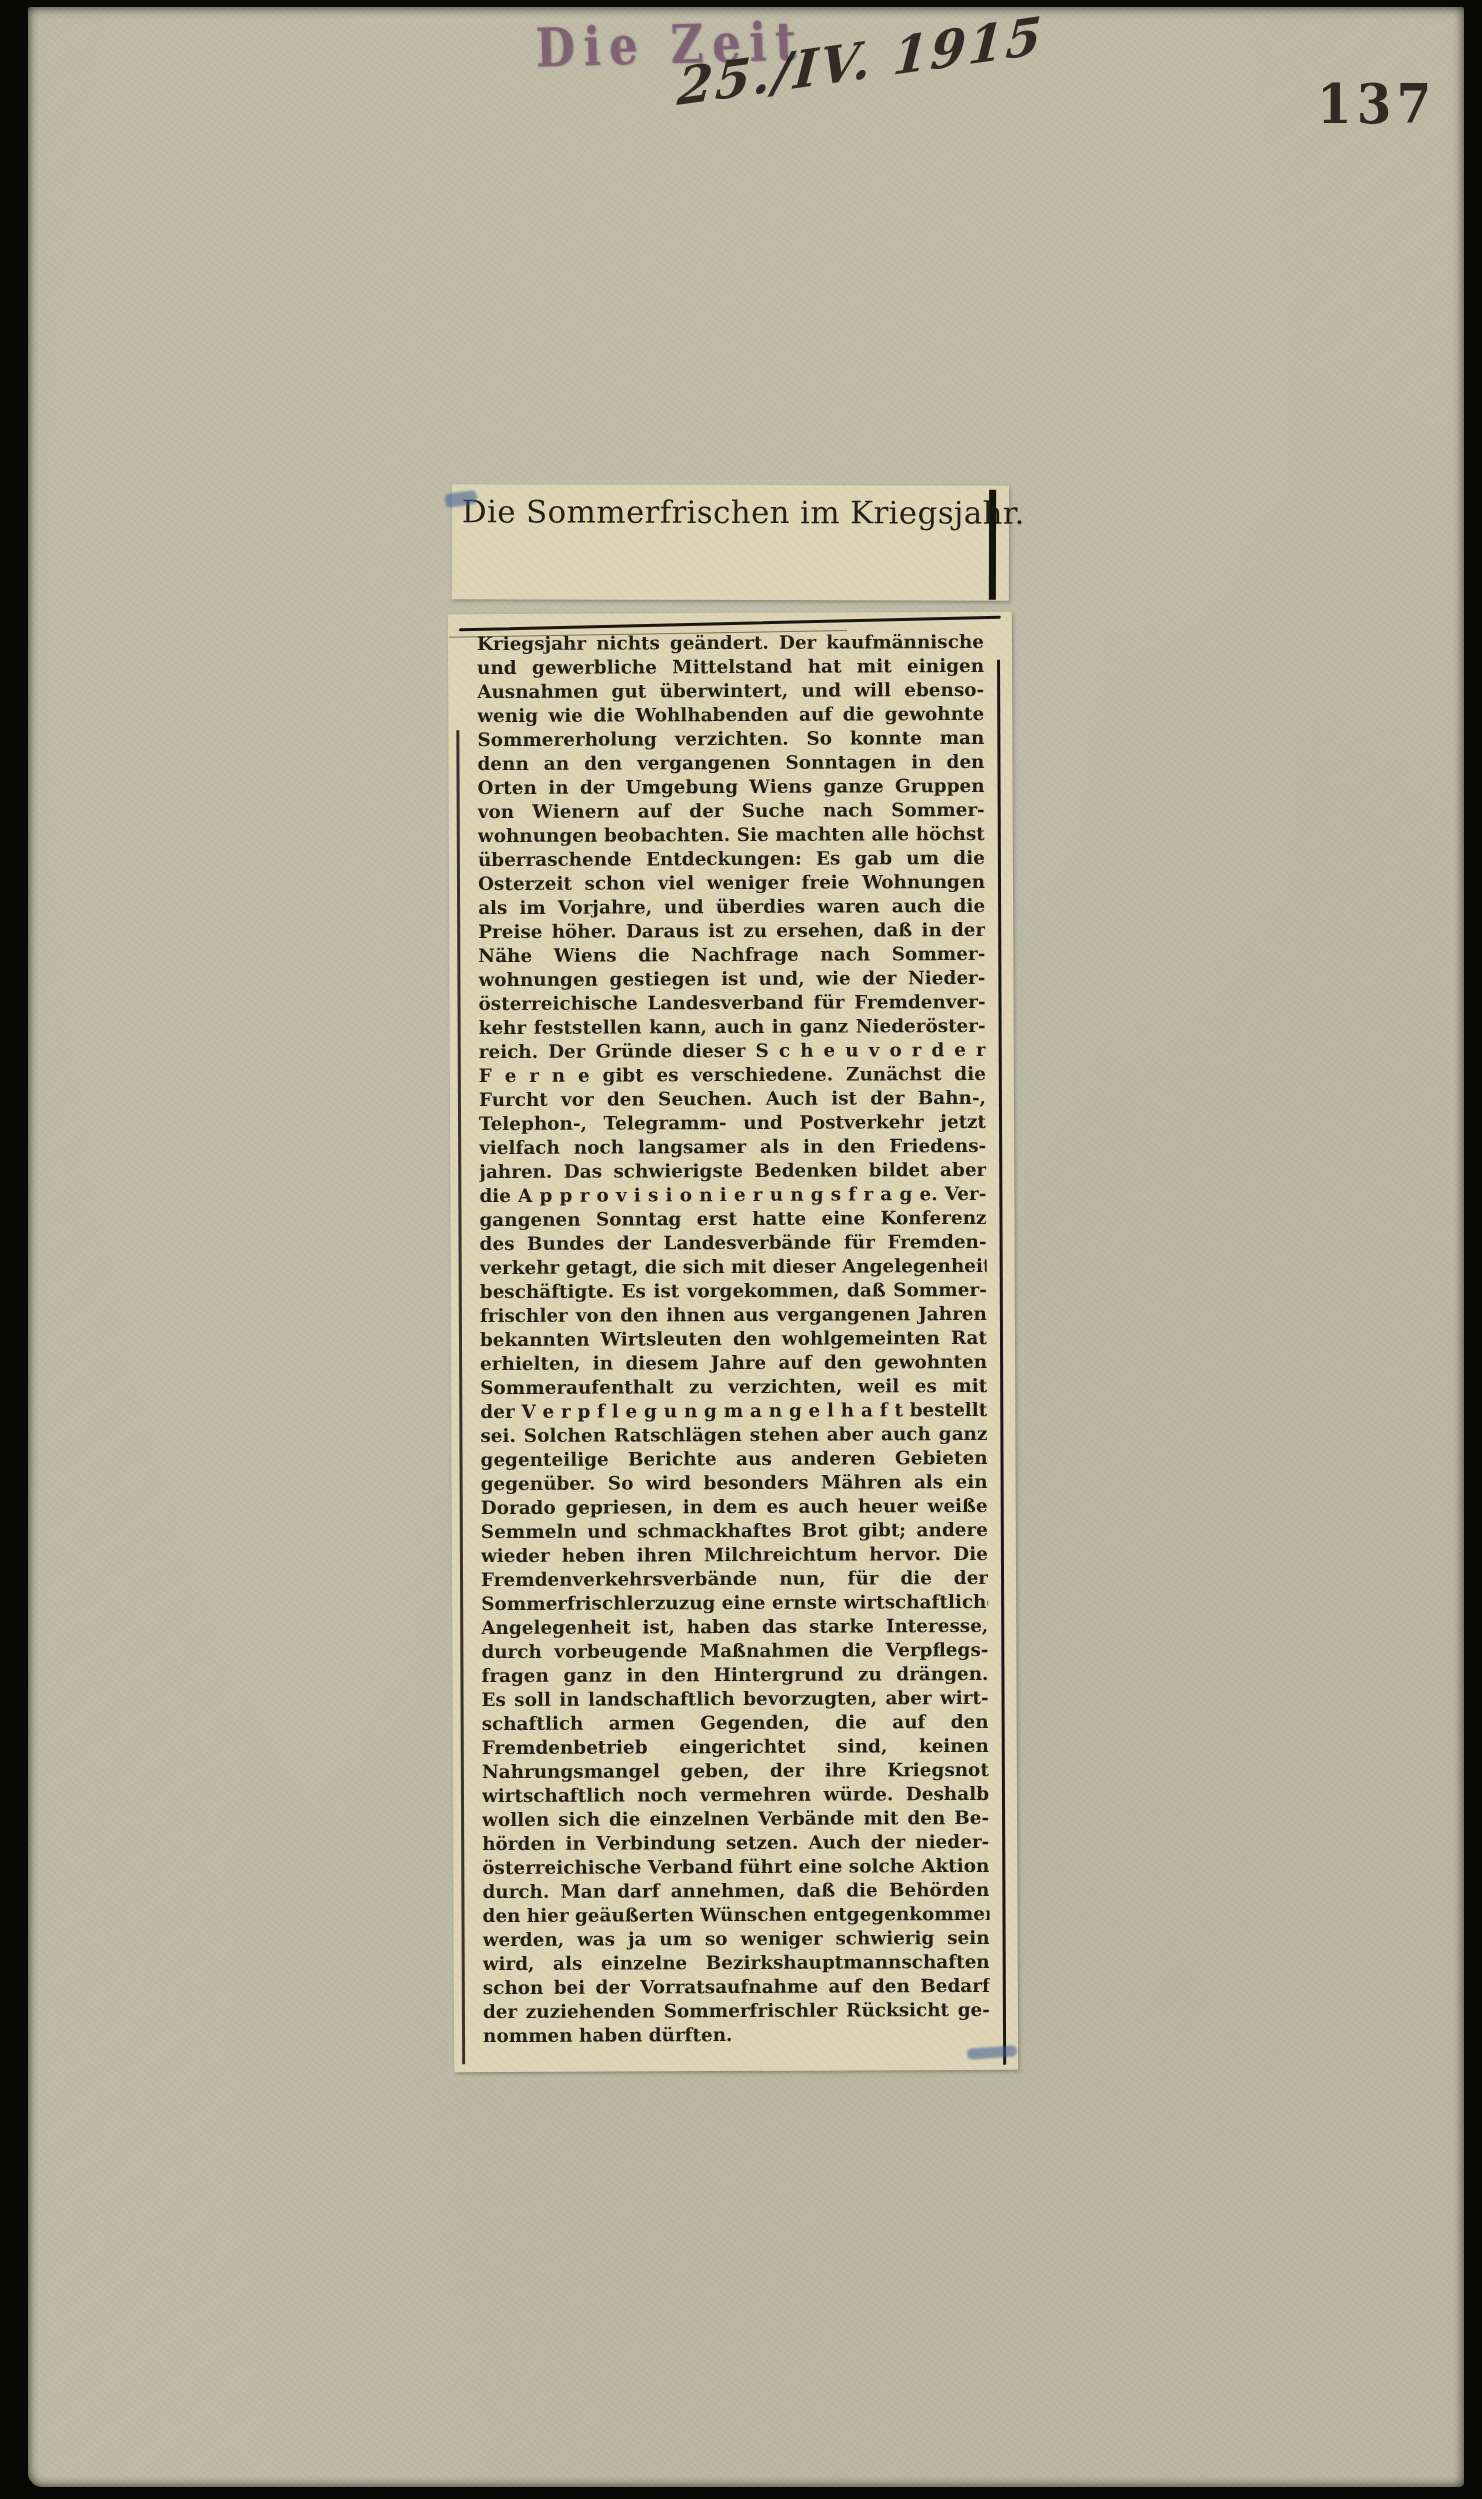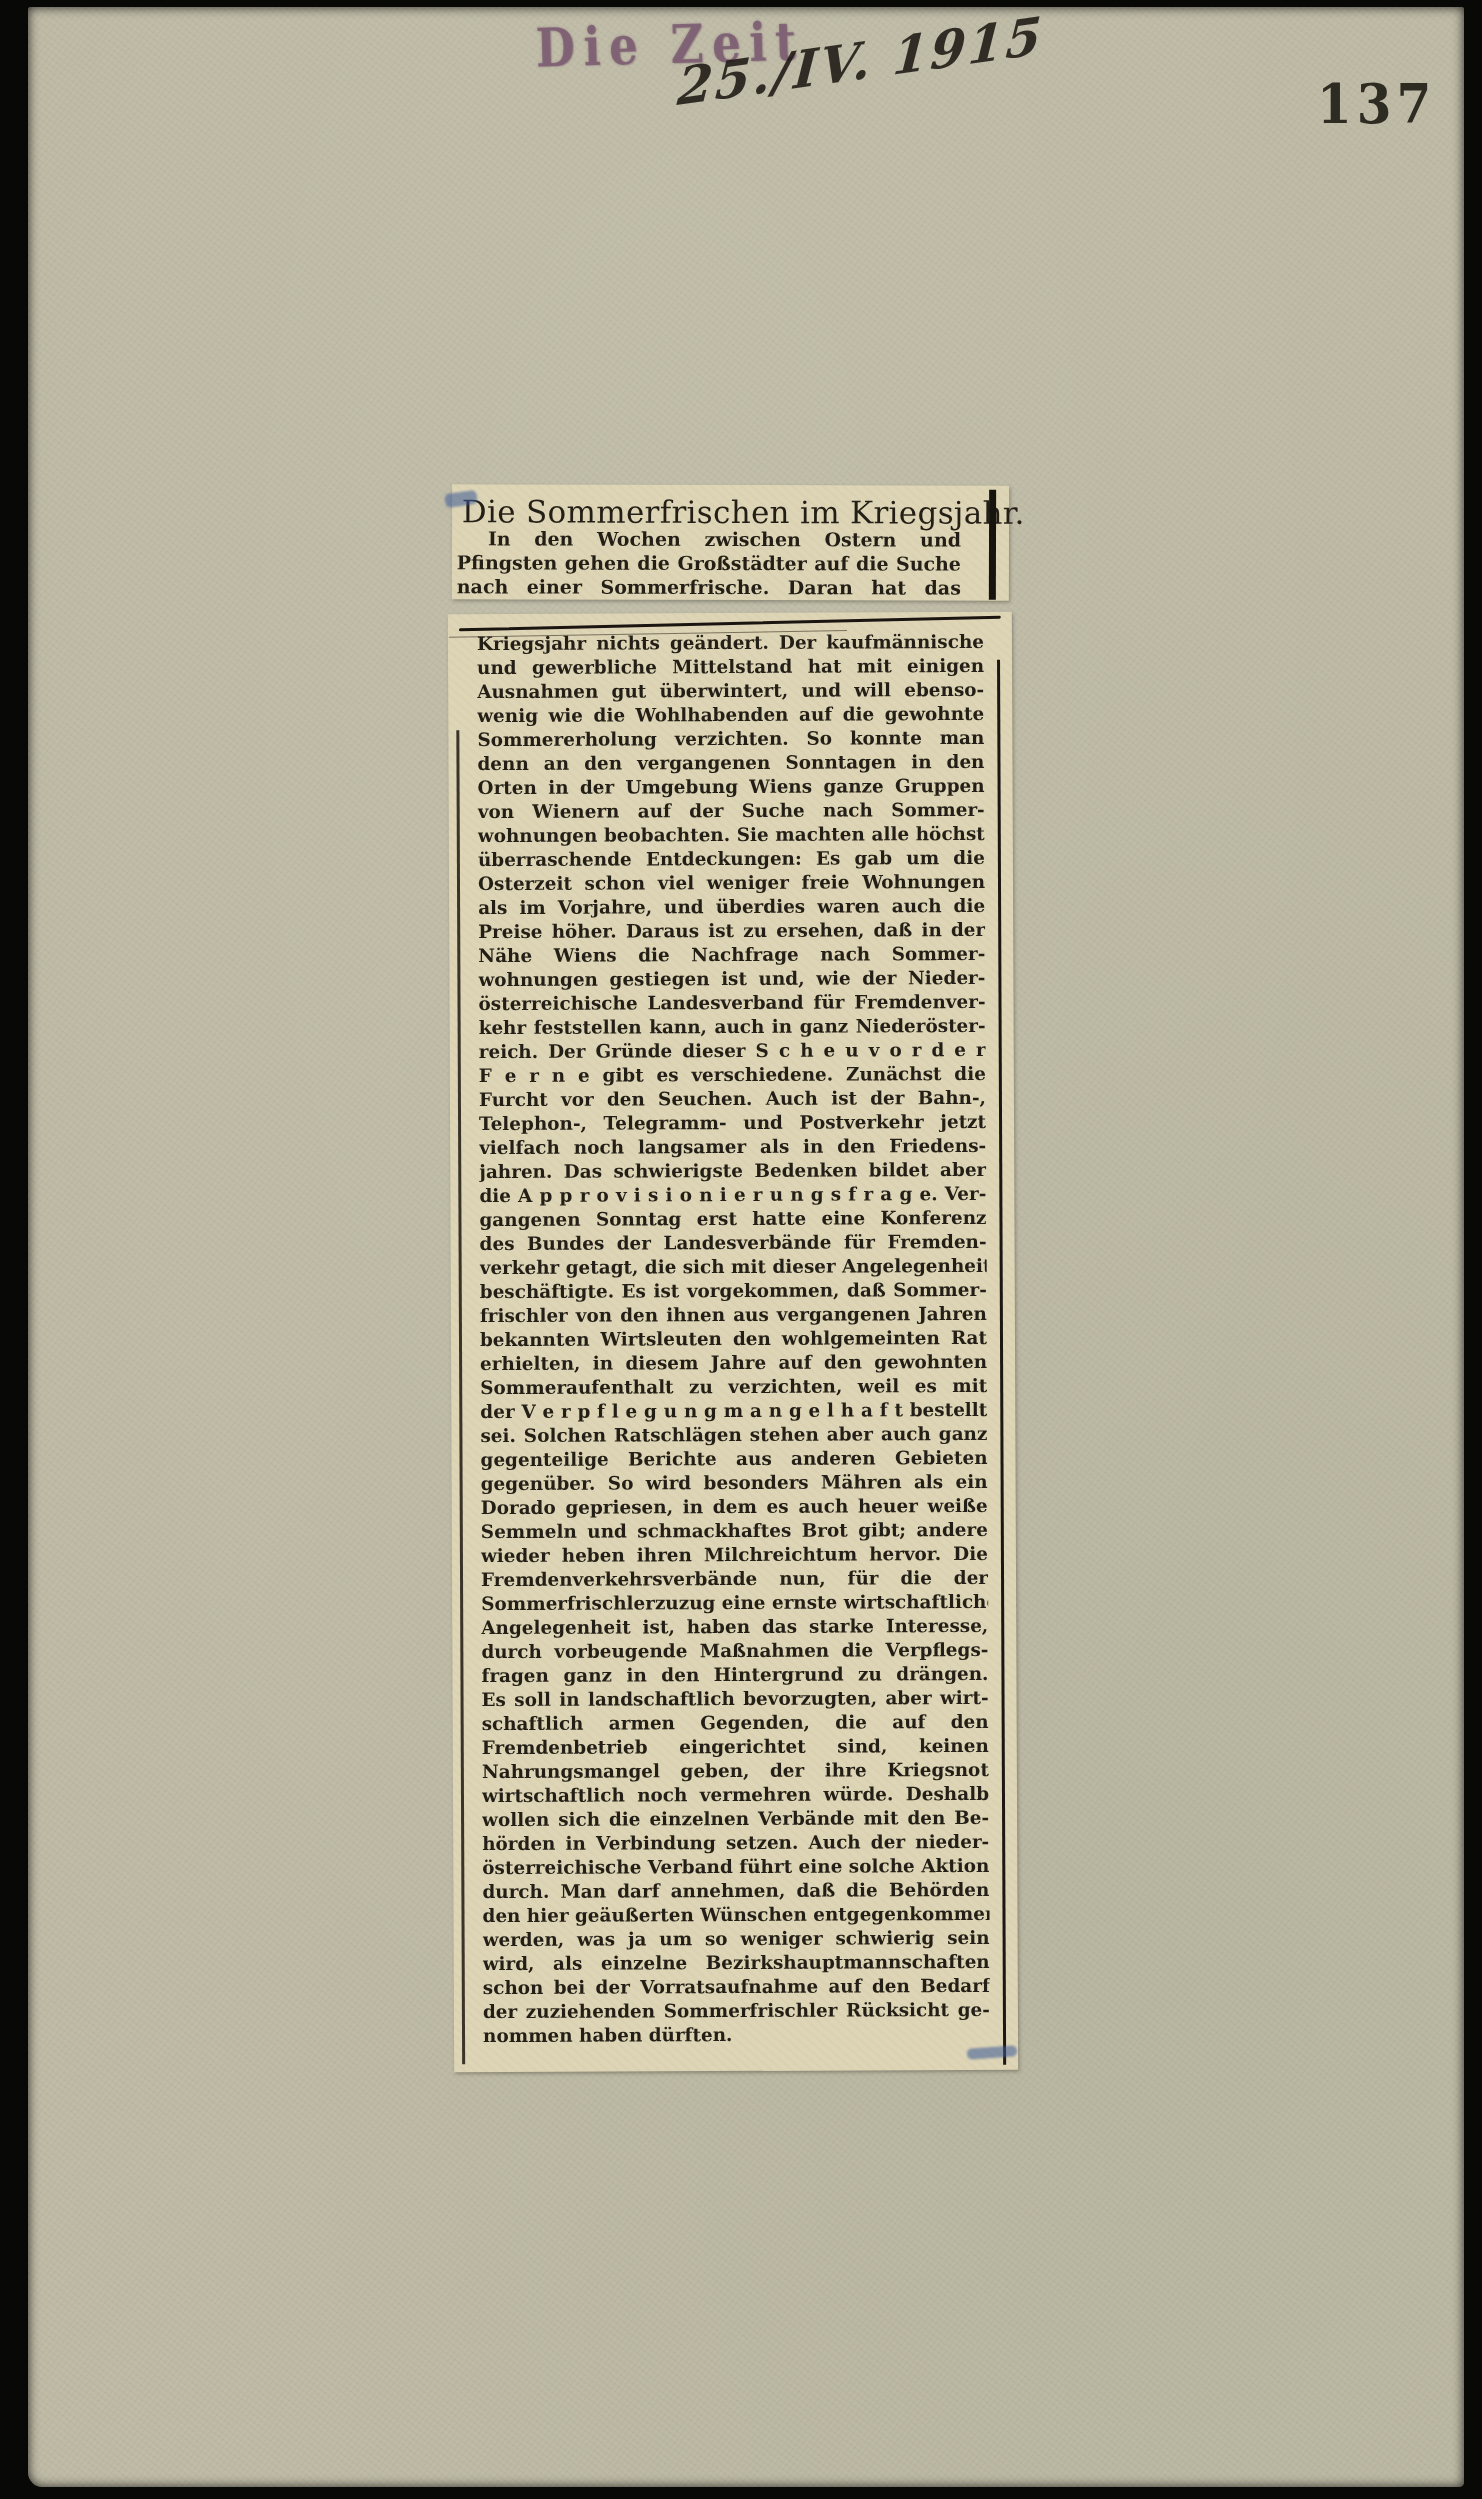--- a/index.html
+++ b/index.html
@@ -117,25 +117,20 @@
 
 <div class="scan">
   <div class="paper"></div>
 
   <div class="stamp">Die Zeit</div>
   <div class="handwritten-date">25./IV. 1915</div>
   <div class="page-number">137</div>
 
   <div class="clipping clipping-title">
     <h1 class="headline">Die Sommerfrischen im Kriegsjahr.</h1>
-    <div class="intro">
-        <div class="intro-line">In den Wochen zwischen Ostern und</div>
-        <div class="intro-line">Pfingsten gehen die Großstädter auf die Suche</div>
-        <div class="intro-line">nach einer Sommerfrische. Daran hat das</div>
-      </div>
     <div class="title-rule"></div>
   </div>
 
   <div class="clipping clipping-body">
     <div class="body-top-rule-a"></div>
     <div class="body-top-rule-b"></div>
     <div class="body-left-rule"></div>
     <div class="body-right-rule"></div>
     <div class="article-body">
         <div class="body-line">Kriegsjahr nichts geändert. Der kaufmännische</div>

